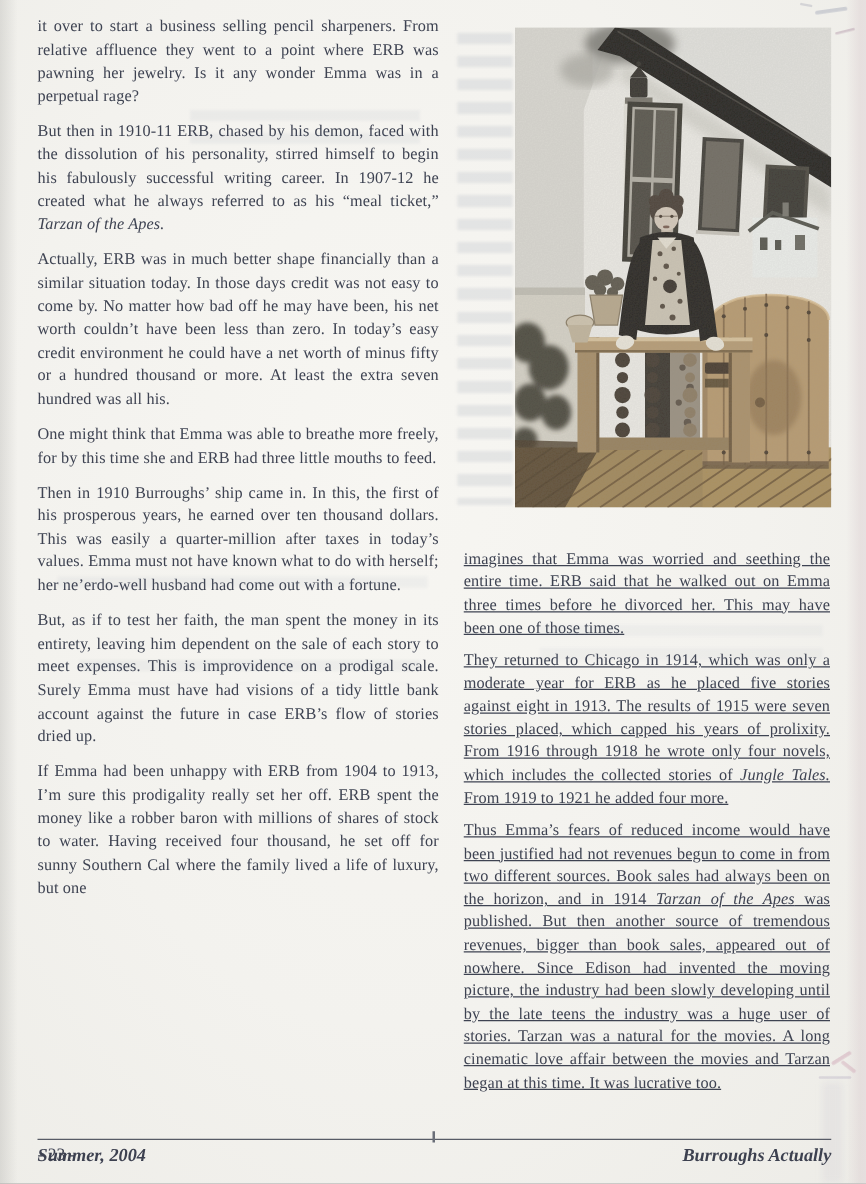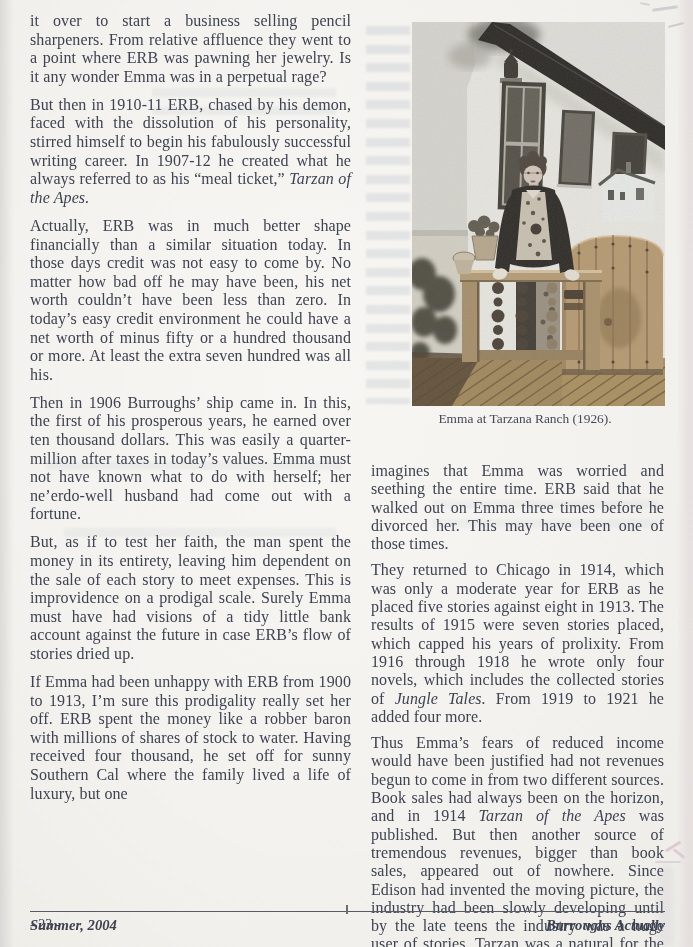--- a/index.html
+++ b/index.html
@@ -3,25 +3,25 @@
 <meta charset="utf-8">
 <style>
   html,body{margin:0;padding:0;background:#9a9a9a;}
   .page{
     position:relative;width:693px;height:947px;margin:0 auto;overflow:hidden;
     background:radial-gradient(ellipse at 45% 40%, #f7f6f2 0%, #f3f2ee 55%, #edece7 100%);
     font-family:"Liberation Serif","DejaVu Serif",serif;
     color:#3d4150;
   }
   
-  .col{position:absolute;text-align:justify;font-size:16px;line-height:18.6px;
+  .col{position:absolute;text-align:justify;font-size:13px;line-height:18.6px;
        letter-spacing:0.1px;color:#3e4352;}
   .col p{margin:0 0 9.5px 0;}
   .col-left{left:30px;top:12px;width:321px;}
-  .col-right{left:371px;top:462px;width:293px;line-height:18.3px;}
+  .col-right{left:371px;top:438px;width:293px;line-height:18.3px;text-decoration:underline;}
   .col-right p{margin:0 0 8px 0;}
   .it{font-style:italic;margin-top:15px;}
   
   .photo-wrap{position:absolute;left:412px;top:22px;width:253px;height:384px;}
   .photo-wrap svg{display:block;width:253px;height:384px;}
   .caption{position:absolute;left:380px;top:411px;width:290px;text-align:center;
            font-size:13.4px;color:#444959;}
   
   .footer-rule{position:absolute;left:30px;top:911px;width:635px;border-top:1.6px solid #575b66;}
   .footer-tick{position:absolute;left:346px;top:905px;width:2px;height:9px;background:#6a6e78;}
@@ -55,23 +55,24 @@
 <body>
 
 <div class="page">
 
   <div class="gutter"></div>
 
   <div class="col col-left">
       <p><span>it over to start a business selling pencil sharpeners. From relative affluence they went to a point where ERB was pawning her jewelry. Is it any wonder Emma was in a perpetual rage?</span></p>
       <p><span>But then in 1910-11 ERB, chased by his demon, faced with the dissolution of his personality, stirred himself to begin his fabulously successful writing career. In 1907-12 he created what he always referred to as his “meal ticket,” </span><span class="it">Tarzan of the Apes.</span></p>
       <p><span>Actually, ERB was in much better shape financially than a similar situation today. In those days credit was not easy to come by. No matter how bad off he may have been, his net worth couldn’t have been less than zero. In today’s easy credit environment he could have a net worth of minus fifty or a hundred thousand or more. At least the extra seven hundred was all his.</span></p>
-      <p><span>Then in 1906 Burroughs’ ship came in. In this, the first of his prosperous years, he earned over ten thousand dollars. This was easily a quarter-million after taxes in today’s values. Emma must not have known what to do with herself; her ne’erdo-well husband had come out with a fortune.</span></p>
+      <p><span>One might think that Emma was able to breathe more freely, for by this time she and ERB had three little mouths to feed.</span></p>
+      <p><span>Then in 1910 Burroughs’ ship came in. In this, the first of his prosperous years, he earned over ten thousand dollars. This was easily a quarter-million after taxes in today’s values. Emma must not have known what to do with herself; her ne’erdo-well husband had come out with a fortune.</span></p>
       <p><span>But, as if to test her faith, the man spent the money in its entirety, leaving him dependent on the sale of each story to meet expenses. This is improvidence on a prodigal scale. Surely Emma must have had visions of a tidy little bank account against the future in case ERB’s flow of stories dried up.</span></p>
-      <p><span>If Emma had been unhappy with ERB from 1900 to 1913, I’m sure this prodigality really set her off. ERB spent the money like a robber baron with millions of shares of stock to water. Having received four thousand, he set off for sunny Southern Cal where the family lived a life of luxury, but one</span></p>
+      <p><span>If Emma had been unhappy with ERB from 1904 to 1913, I’m sure this prodigality really set her off. ERB spent the money like a robber baron with millions of shares of stock to water. Having received four thousand, he set off for sunny Southern Cal where the family lived a life of luxury, but one</span></p>
     </div>
 
   <div class="photo-wrap">
     <svg viewBox="0 0 253 384" xmlns="http://www.w3.org/2000/svg">
       <defs>
         <filter id="pblur">
             <feGaussianBlur stdDeviation="0.55"></feGaussianBlur>
           </filter>
         <filter id="soft2">
             <feGaussianBlur stdDeviation="2"></feGaussianBlur>
@@ -303,21 +304,20 @@
           </g>
           <ellipse cx="88" cy="252" rx="7.5" ry="5.5" fill="#ece7da" transform="rotate(-14 88 252)"></ellipse>
           <ellipse cx="160" cy="253" rx="7.5" ry="5.5" fill="#e9e4d7" transform="rotate(14 160 253)"></ellipse>
         </g>
 
         <rect x="0" y="0" width="253" height="384" filter="url(#grain)" opacity=".16"></rect>
       </g>
     </svg>
   </div>
 
-  <div class="caption">Emma at Tarzana Ranch (1926).</div>
 
   <div class="col col-right">
       <p><span>imagines that Emma was worried and seething the entire time. ERB said that he walked out on Emma three times before he divorced her. This may have been one of those times.</span></p>
       <p><span>They returned to Chicago in 1914, which was only a moderate year for ERB as he placed five stories against eight in 1913. The results of 1915 were seven stories placed, which capped his years of prolixity. From 1916 through 1918 he wrote only four novels, which includes the collected stories of </span><span class="it">Jungle Tales.</span><span> From 1919 to 1921 he added four more.</span></p>
       <p><span>Thus Emma’s fears of reduced income would have been justified had not revenues begun to come in from two different sources. Book sales had always been on the horizon, and in 1914 </span><span class="it">Tarzan of the Apes</span><span> was published. But then another source of tremendous revenues, bigger than book sales, appeared out of nowhere. Since Edison had invented the moving picture, the industry had been slowly developing until by the late teens the industry was a huge user of stories. Tarzan was a natural for the movies. A long cinematic love affair between the movies and Tarzan began at this time. It was lucrative too.</span></p>
     </div>
 
   <div class="ghost ghost-strip"></div>
   <div class="ghost ghost-a"></div>
   <div class="ghost ghost-b"></div>

